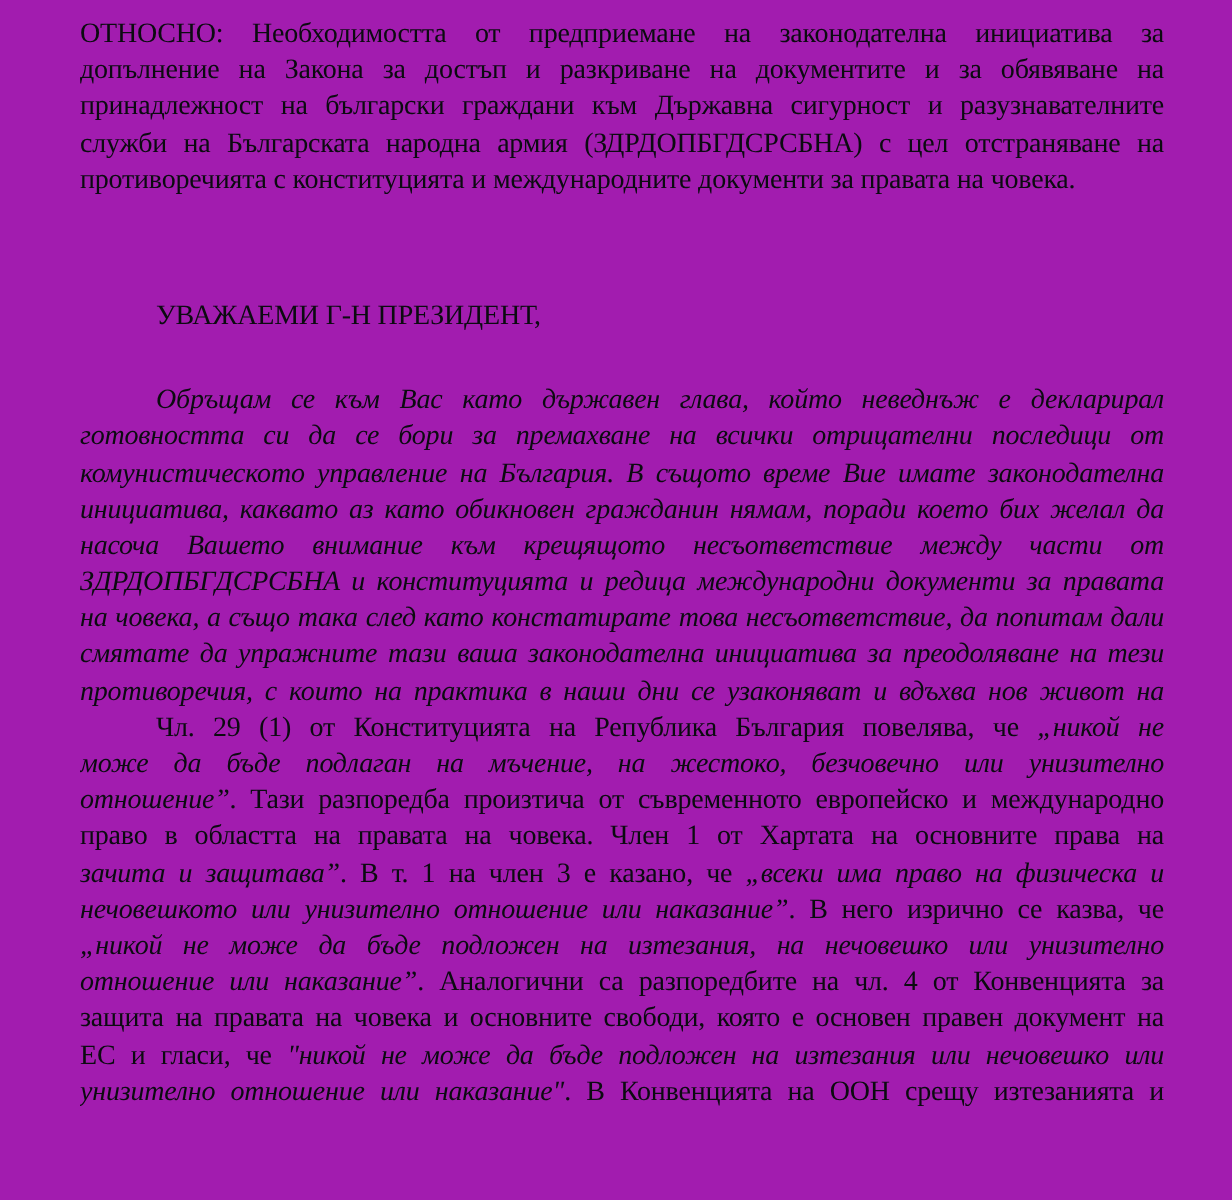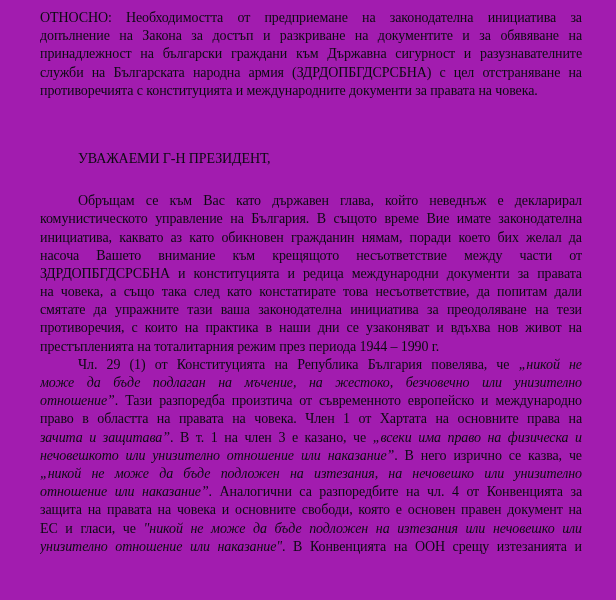--- a/index.html
+++ b/index.html
@@ -27,49 +27,49 @@
     overflow: hidden;
     text-align: justify;
     text-align-last: justify;
   }
   .line.para-end { text-align-last: left; }
   .para-salutation { margin-top: 50px; }
   .para-salutation .line {
     text-align-last: left;
     text-indent: 38px;
   }
-  .para-opening { margin-top: 24px; }
+  .para-opening { margin-top: 24px; font-style: italic; }
   .para-opening .line:first-child,
   .para-legal .line:first-child { text-indent: 38px; }
   .run-i { font-style: italic; }
 </style>
 </head>
 <body>
 
 <div class="page">
     <div class="para para-subject">
       <div class="line"><span class="run">ОТНОСНО: Необходимостта от предприемане на законодателна инициатива за</span></div>
       <div class="line"><span class="run">допълнение на Закона за достъп и разкриване на документите и за обявяване на</span></div>
       <div class="line"><span class="run">принадлежност на български граждани към Държавна сигурност и разузнавателните</span></div>
       <div class="line"><span class="run">служби на Българската народна армия (ЗДРДОПБГДСРСБНА) с цел отстраняване на</span></div>
       <div class="line para-end"><span class="run">противоречията с конституцията и международните документи за правата на човека.</span></div>
     </div>
     <div class="para para-salutation">
       <div class="line para-end"><span class="run">УВАЖАЕМИ Г-Н ПРЕЗИДЕНТ,</span></div>
     </div>
     <div class="para para-opening">
       <div class="line"><span class="run">Обръщам се към Вас като държавен глава, който неведнъж е декларирал</span></div>
+      <div class="line"><span class="run">готовността си да се бори за премахване на всички отрицателни последици от</span></div>
       <div class="line"><span class="run">комунистическото управление на България. В същото време Вие имате законодателна</span></div>
       <div class="line"><span class="run">инициатива, каквато аз като обикновен гражданин нямам, поради което бих желал да</span></div>
       <div class="line"><span class="run">насоча Вашето внимание към крещящото несъответствие между части от</span></div>
       <div class="line"><span class="run">ЗДРДОПБГДСРСБНА и конституцията и редица международни документи за правата</span></div>
       <div class="line"><span class="run">на човека, а също така след като констатирате това несъответствие, да попитам дали</span></div>
       <div class="line"><span class="run">смятате да упражните тази ваша законодателна инициатива за преодоляване на тези</span></div>
       <div class="line"><span class="run">противоречия, с които на практика в наши дни се узаконяват и вдъхва нов живот на</span></div>
-      <div class="line para-end"><span class="run">престъпленията на тоталитарния режим през периода 1944 – 1990 г.</span></div>
     </div>
     <div class="para para-legal">
       <div class="line"><span class="run">Чл. 29 (1) от Конституцията на Република България повелява, че </span><span class="run run-i">„никой не</span></div>
       <div class="line"><span class="run run-i">може да бъде подлаган на мъчение, на жестоко, безчовечно или унизително</span></div>
       <div class="line"><span class="run run-i">отношение”</span><span class="run">. Тази разпоредба произтича от съвременното европейско и международно</span></div>
       <div class="line"><span class="run">право в областта на правата на човека. Член 1 от Хартата на основните права на</span></div>
       <div class="line"><span class="run run-i">зачита и защитава”</span><span class="run">. В т. 1 на член 3 е казано, че </span><span class="run run-i">„всеки има право на физическа и</span></div>
       <div class="line"><span class="run run-i">нечовешкото или унизително отношение или наказание”</span><span class="run">. В него изрично се казва, че</span></div>
       <div class="line"><span class="run run-i">„никой не може да бъде подложен на изтезания, на нечовешко или унизително</span></div>
       <div class="line"><span class="run run-i">отношение или наказание”</span><span class="run">. Аналогични са разпоредбите на чл. 4 от Конвенцията за</span></div>

